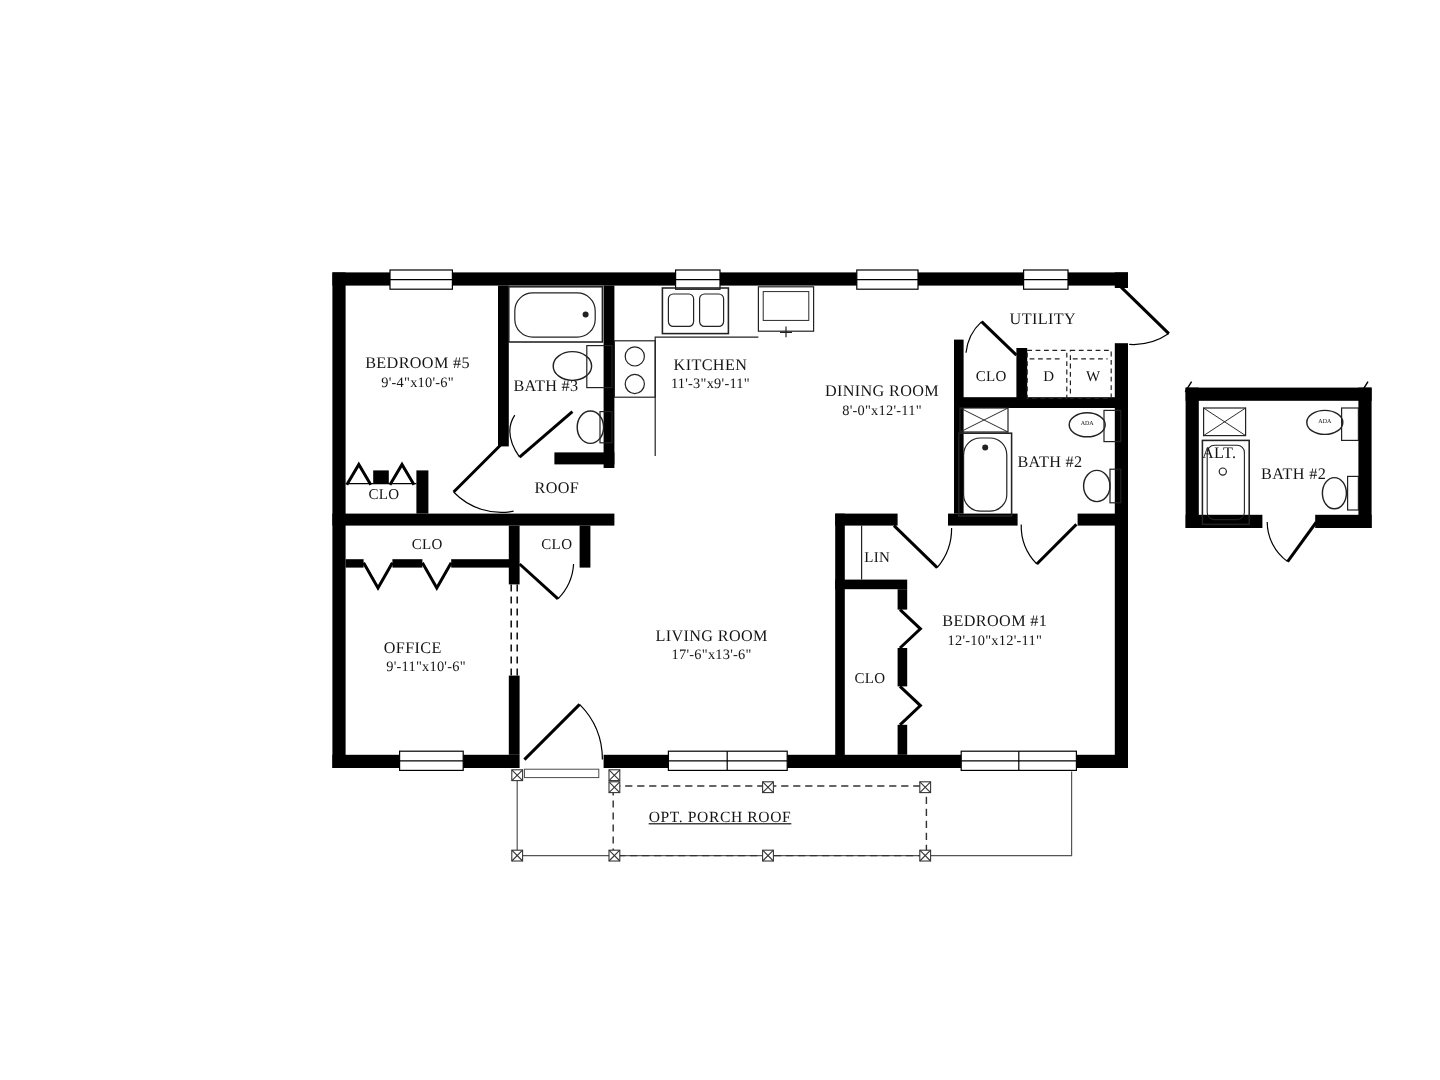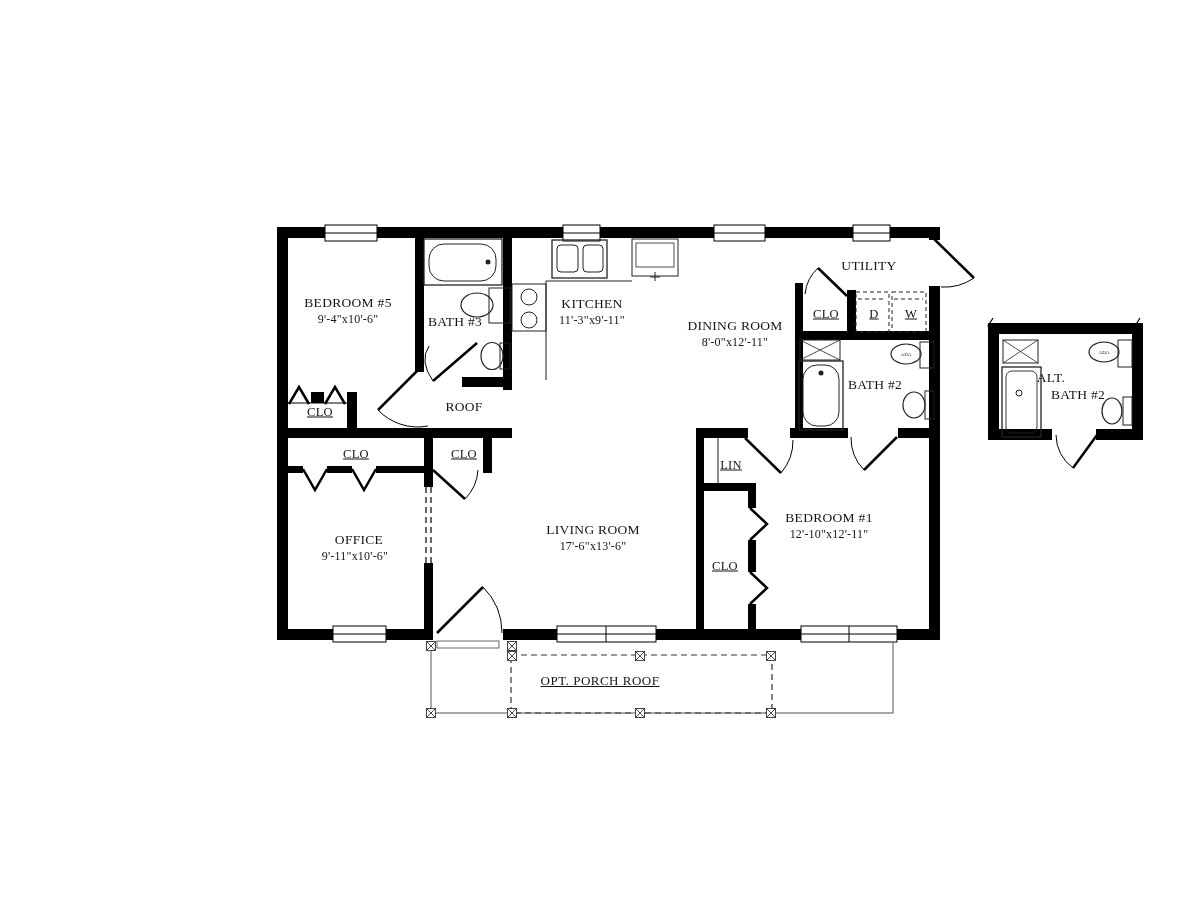--- a/index.html
+++ b/index.html
@@ -3,21 +3,21 @@
 <meta charset="utf-8">
 <style>
   html,body{margin:0;padding:0;background:#fff;}
   .stage{position:relative;width:1200px;height:900px;background:#ffffff;overflow:hidden;
          font-family:"Liberation Serif", serif;}
   svg{position:absolute;left:0;top:0;}
   .labels{position:absolute;left:0;top:0;width:1200px;height:900px;pointer-events:none;}
   .lbl{position:absolute;transform:translate(-50%,-50%);white-space:nowrap;
        color:#141414;font-size:13.5px;letter-spacing:.3px;text-align:right;}
   .dim{font-size:12px;letter-spacing:.2px;}
-  .small{font-size:12.5px;text-decoration:underline;}
+  .small{font-size:12.5px;}
   .tiny{font-size:5px;letter-spacing:0;}
   .porch-lbl{font-size:13px;letter-spacing:.5px;text-decoration:underline;}
 </style>
 </head>
 <body>
 
 <div class="stage">
 
 <svg width="1200" height="900" viewBox="0 0 1200 900">
 
@@ -309,29 +309,29 @@
   <div class="lbl" style="left:735px;top:326px">DINING ROOM</div>
   <div class="lbl dim" style="left:735px;top:342px">8'-0"x12'-11"</div>
 
   <div class="lbl" style="left:869px;top:266px">UTILITY</div>
   <div class="lbl small" style="left:826px;top:314px">CLO</div>
   <div class="lbl small" style="left:874px;top:314px">D</div>
   <div class="lbl small" style="left:911px;top:314px">W</div>
 
   <div class="lbl" style="left:875px;top:385px">BATH #2</div>
 
-  <div class="lbl" style="left:1051px;top:378px">ALT.</div>
+  <div class="lbl" style="left:1016px;top:378px">ALT.</div>
   <div class="lbl" style="left:1078px;top:395px">BATH #2</div>
 
   <div class="lbl small" style="left:320px;top:412px">CLO</div>
   <div class="lbl" style="left:464px;top:407px">ROOF</div>
   <div class="lbl small" style="left:356px;top:454px">CLO</div>
   <div class="lbl small" style="left:464px;top:454px">CLO</div>
 
-  <div class="lbl" style="left:359px;top:540px">OFFICE</div>
+  <div class="lbl" style="left:344px;top:540px">OFFICE</div>
   <div class="lbl dim" style="left:355px;top:556px">9'-11"x10'-6"</div>
 
   <div class="lbl" style="left:593px;top:530px">LIVING ROOM</div>
   <div class="lbl dim" style="left:593px;top:546px">17'-6"x13'-6"</div>
 
   <div class="lbl small" style="left:731px;top:465px">LIN</div>
   <div class="lbl small" style="left:725px;top:566px">CLO</div>
 
   <div class="lbl" style="left:829px;top:518px">BEDROOM #1</div>
   <div class="lbl dim" style="left:829px;top:534px">12'-10"x12'-11"</div>

